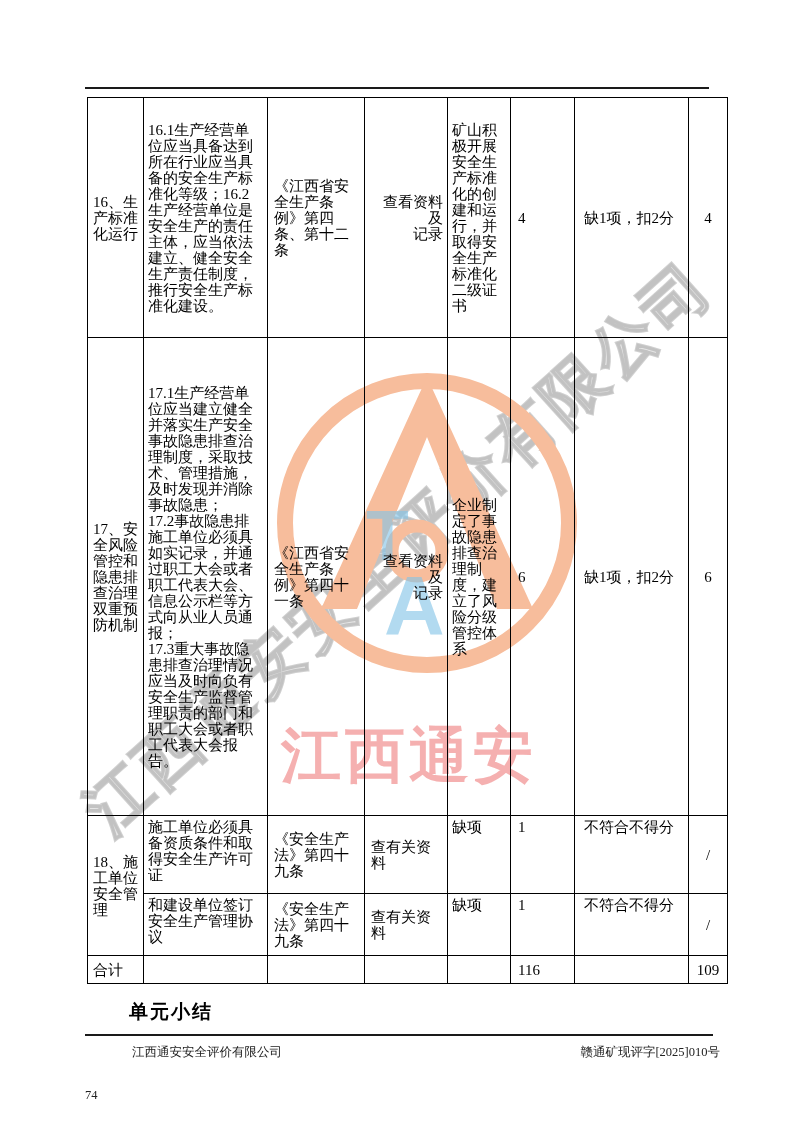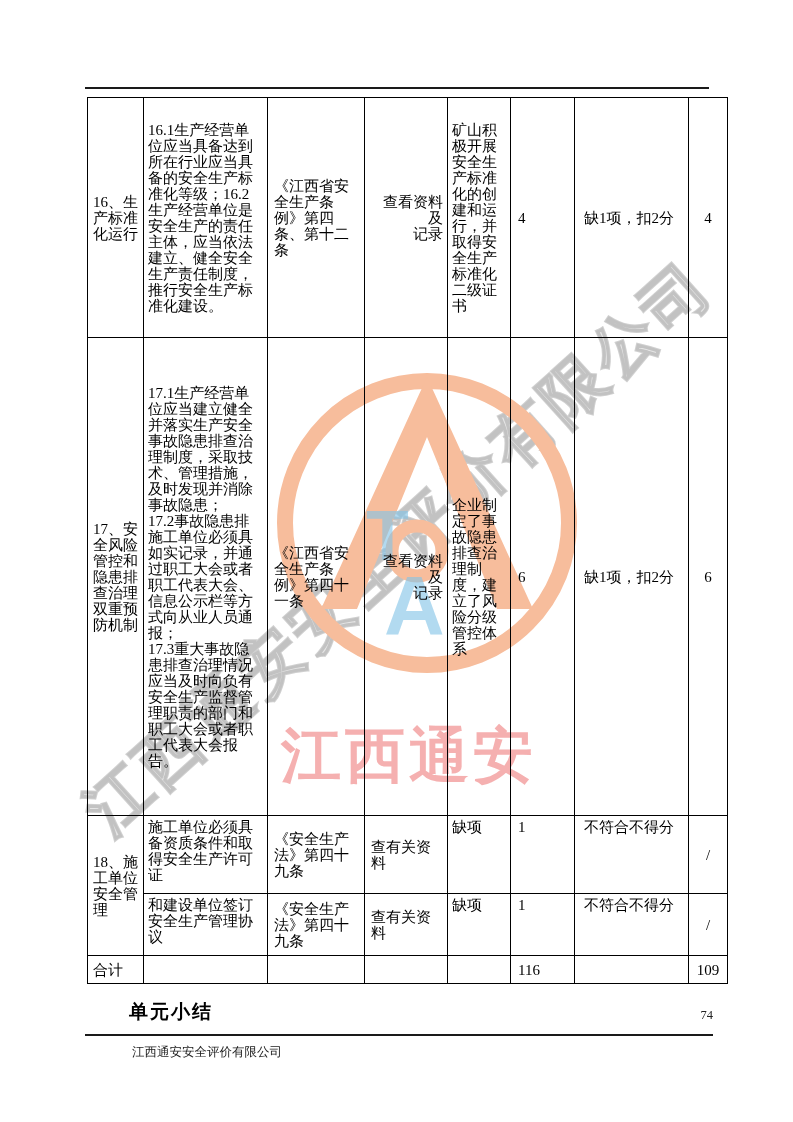--- a/index.html
+++ b/index.html
@@ -45,21 +45,21 @@
   td.c8{text-align:center;}
   td.vtop{vertical-align:top;padding-top:3px;}
 
   
   .section-heading{position:absolute;left:129px;top:999px;font-size:19px;font-weight:bold;
         letter-spacing:2px;font-family:"Liberation Sans",sans-serif;color:#000;z-index:2;}
 
   
   .footer-rule{position:absolute;left:85px;top:1034px;width:628px;height:2px;background:#1a1a1a;z-index:2;}
   .footer-company{position:absolute;left:132px;top:1044px;font-size:12.5px;color:#222;z-index:2;}
-  .footer-page{position:absolute;left:85px;top:1008px;width:628px;text-align:right;font-size:12.5px;color:#222;z-index:2;}
+  .footer-page{position:absolute;left:85px;top:1088px;width:628px;text-align:left;font-size:12.5px;color:#222;z-index:2;}
   .footer-doc{position:absolute;left:85px;top:1044px;width:635px;text-align:right;font-size:12.5px;color:#222;z-index:2;}
 </style>
 </head>
 <body>
 
 <div class="page">
 
   <div class="wm wm-diagonal">江西通安安全评价有限公司</div>
 
   <svg class="wm wm-logo" viewBox="0 0 320 320" xmlns="http://www.w3.org/2000/svg">
@@ -222,14 +222,15 @@
         <td class="c8">109</td>
       </tr>
     </tbody>
   </table>
 
   <div class="section-heading">单元小结</div>
 
   <div class="footer-rule"></div>
   <div class="footer-company">江西通安安全评价有限公司</div>
   <div class="footer-page">74</div>
+  <div class="footer-doc">赣通矿现评字[2025]010号</div>
 
 </div>
 
 </body></html>

